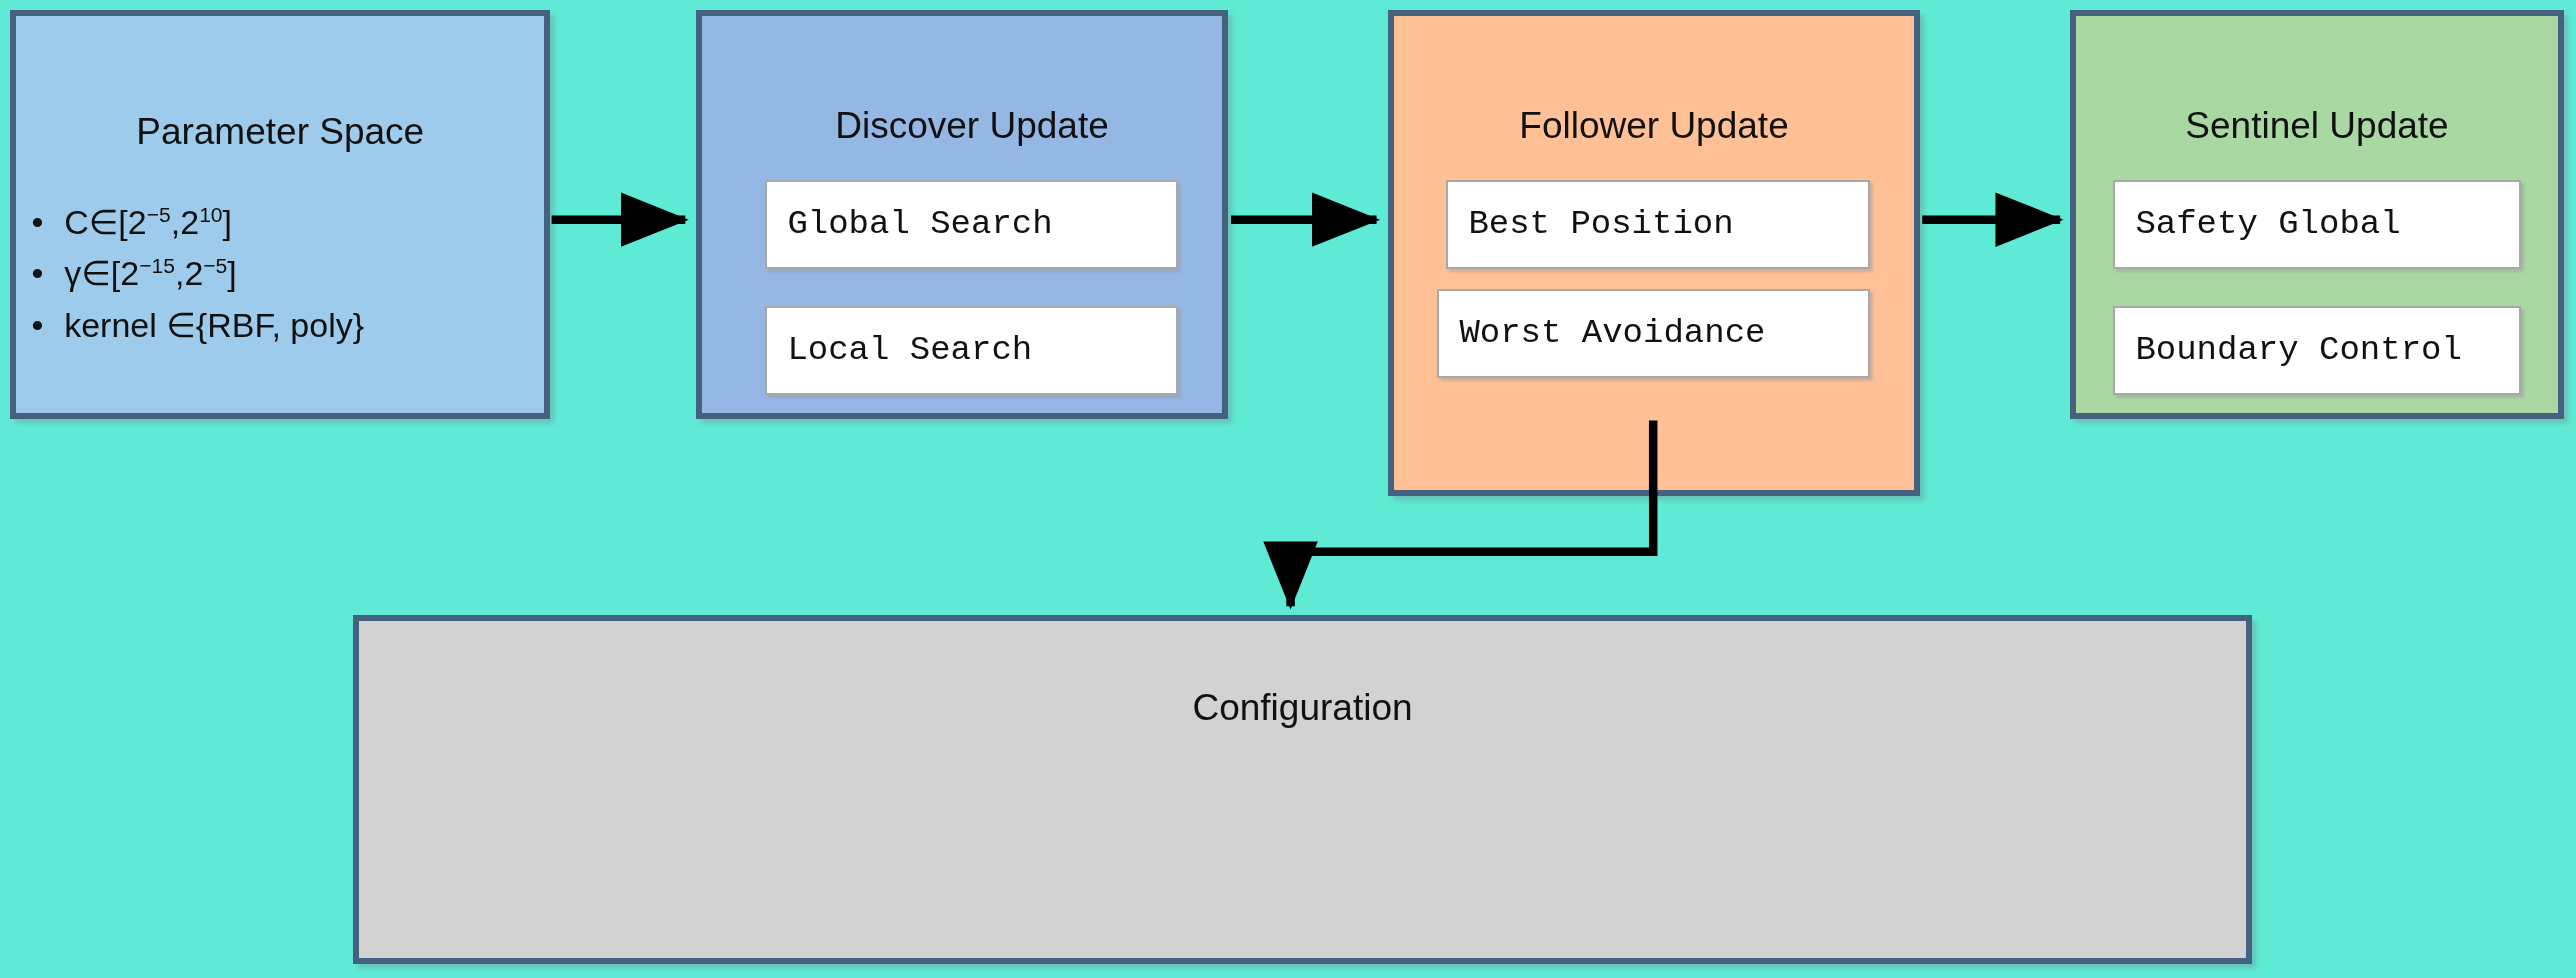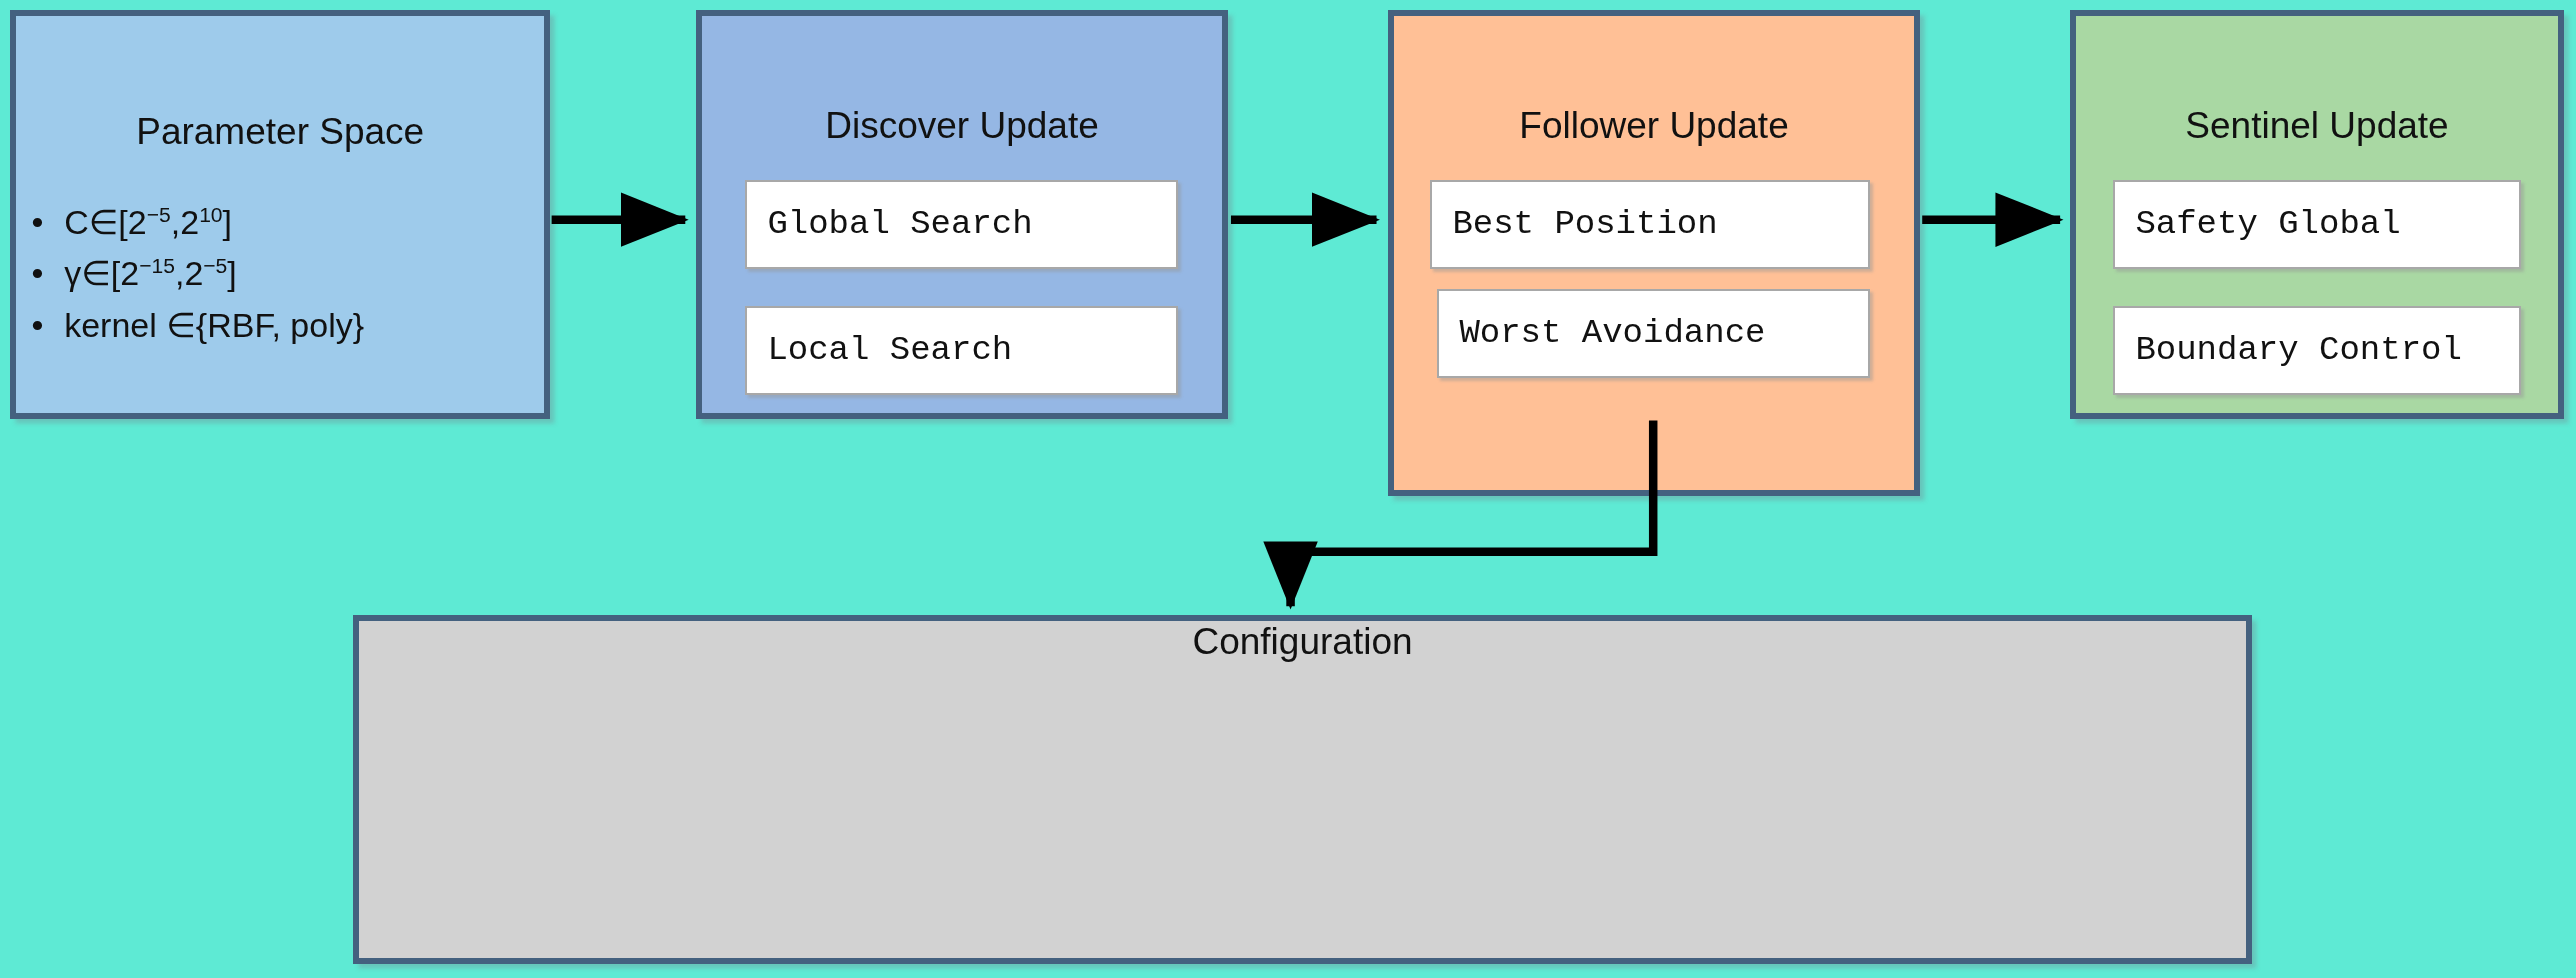--- a/index.html
+++ b/index.html
@@ -119,52 +119,52 @@
       <li>
         <span>C∈[2</span><sup>−5</sup><span>,2</span><sup>10</sup><span>]</span>
       </li>
       <li>
         <span>γ∈[2</span><sup>−15</sup><span>,2</span><sup>−5</sup><span>]</span>
       </li>
       <li>kernel ∈{RBF, poly}</li>
     </ul>
   </div>
 
-  <div class="stage" id="stage-discover-update" style="left:696px; top:10.2px; width:532px; height:409px; background:#95b7e4;">
+  <div class="stage" id="stage-discover-update" style="left:696px; top:10.2px; width:532px; height:409px; background:#95b7e4;padding-left:20px;">
     <div class="stage-title" style="margin-top:89px;">Discover Update</div>
     <div class="subbox" style="margin:32px 44px 0 43px;">
       <span class="subbox-label">Global Search</span>
     </div>
     <div class="subbox" style="margin:37px 44px 0 43px;">
       <span class="subbox-label">Local Search</span>
     </div>
   </div>
 
   <div class="stage" id="stage-follower-update" style="left:1388px; top:10.2px; width:532px; height:486px; background:#ffc096;">
     <div class="stage-title" style="margin-top:89px;">Follower Update</div>
-    <div class="subbox" style="margin:32px 44px 0 36px;">
+    <div class="subbox" style="margin:32px 44px 0 52px;">
       <span class="subbox-label">Best Position</span>
     </div>
     <div class="subbox" style="margin:20px 44px 0 43px;">
       <span class="subbox-label">Worst Avoidance</span>
     </div>
   </div>
 
   <div class="stage" id="stage-sentinel-update" style="left:2070px; top:10.2px; width:494px; height:409px; background:#a9d8a3;">
     <div class="stage-title" style="margin-top:89px;">Sentinel Update</div>
     <div class="subbox" style="margin:32px 37px 0 37px;">
       <span class="subbox-label">Safety Global</span>
     </div>
     <div class="subbox" style="margin:37px 37px 0 37px;">
       <span class="subbox-label">Boundary Control</span>
     </div>
   </div>
 
   <div id="configuration-box" style="left:353px; top:615px; width:1899px; height:349px;">
-    <div id="configuration-title" style="">Configuration</div>
+    <div id="configuration-title" style="margin-top:66px;">Configuration</div>
   </div>
 
   <svg class="conn" width="2576" height="979" style="left:0; top:0;" viewBox="0 0 3026 1150">
     <defs>
       <marker id="arrowhead" markerWidth="9" markerHeight="9" refX="7.6" refY="3.2" orient="auto" markerUnits="strokeWidth">
         <path d="M0,0 L8,3.2 L0,6.4 z" fill="#000000"></path>
       </marker>
     </defs>
 
     <g>

